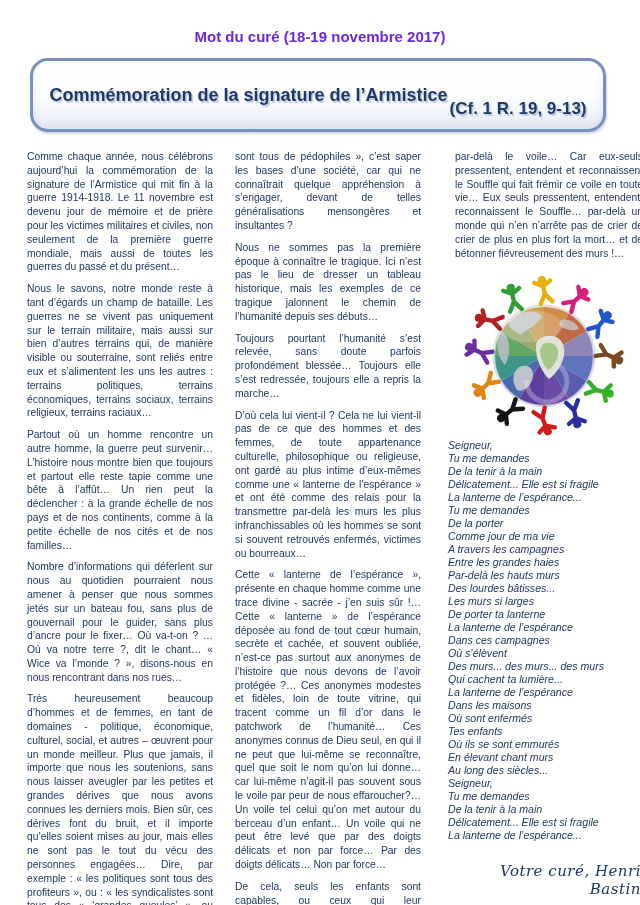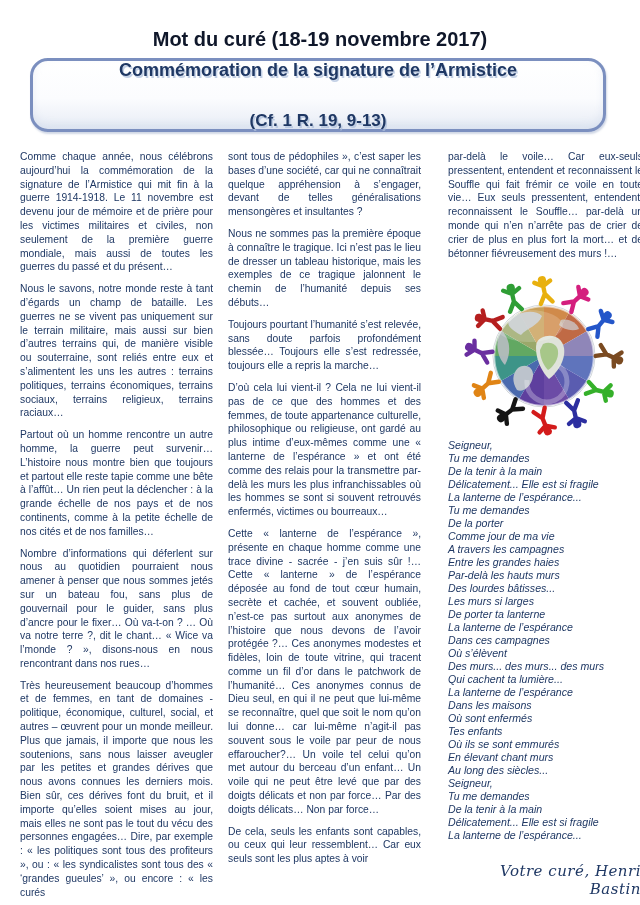--- a/index.html
+++ b/index.html
@@ -1,32 +1,32 @@
 <!DOCTYPE html>
 <html><head>
 <meta charset="utf-8">
 <style>
   html,body{margin:0;padding:0;background:#ffffff;}
   .page{position:relative;width:640px;height:905px;background:#ffffff;overflow:hidden;
         font-family:"Liberation Sans",sans-serif;}
   .page-header{position:absolute;top:28px;left:0;width:100%;text-align:center;
-        font-size:20px;font-weight:700;color:#0f172a;}
+        font-size:15px;font-weight:700;color:#6d28d9;}
   .title-box{position:absolute;left:30px;top:58px;width:570px;height:68px;
         border:3px solid #7b8fbf;border-radius:18px;
         background:linear-gradient(180deg,#ffffff 0%,#fbfcfe 55%,#e7ecf5 100%);
         box-shadow:1px 2px 2px rgba(120,140,180,.35), inset 0 -4px 8px rgba(150,170,210,.18);
-        display:flex;flex-direction:column;align-items:center;justify-content:center;gap:2px;}
+        display:flex;align-items:center;justify-content:center;gap:2px;}
   .title-line{font-weight:700;color:#1f3864;text-shadow:1.5px 1.5px 0 rgba(175,192,220,.75);}
   .title-line.l1{font-size:18px;}
   .title-line.l2{font-size:17px;margin-top:28px;}
   .col{position:absolute;top:150px;width:193px;}
   .col1{left:20px;}
   .col2{left:228px;}
   .col3{left:448px;width:195px;}
-  .body-par{margin:0 0 8px 0;font-size:10.3px;line-height:13.8px;text-align:justify;
+  .body-par{margin:0 0 8px 7px;font-size:10.3px;line-height:13.8px;text-align:justify;
         color:#1f3864;}
   .globe-wrap{width:190px;height:168px;margin:1px 0 3px 1px;}
   .poem{margin-top:3px;}
   .poem-line{font-size:10.6px;line-height:13px;font-style:italic;color:#1f3864;
         white-space:nowrap;}
   .signature{margin-top:20px;text-align:right;padding-right:2px;
         font-family:"DejaVu Serif",serif;font-style:italic;font-size:15px;
         letter-spacing:.5px;color:#1f3864;}
 </style>
 </head>

